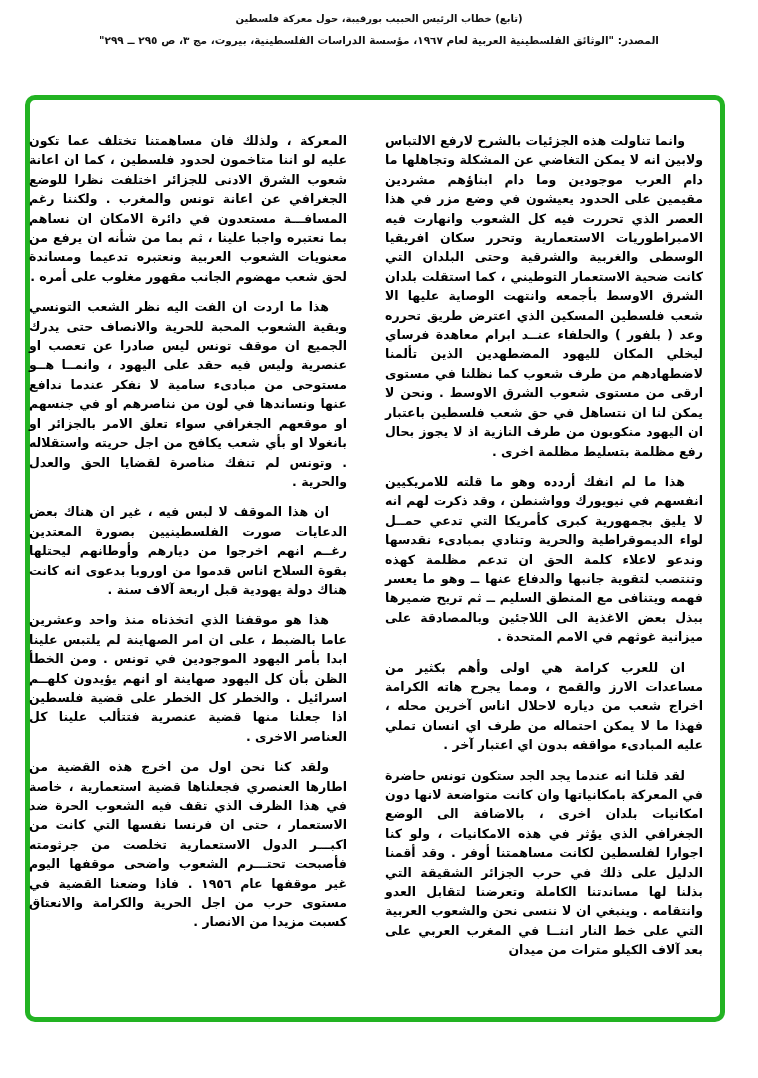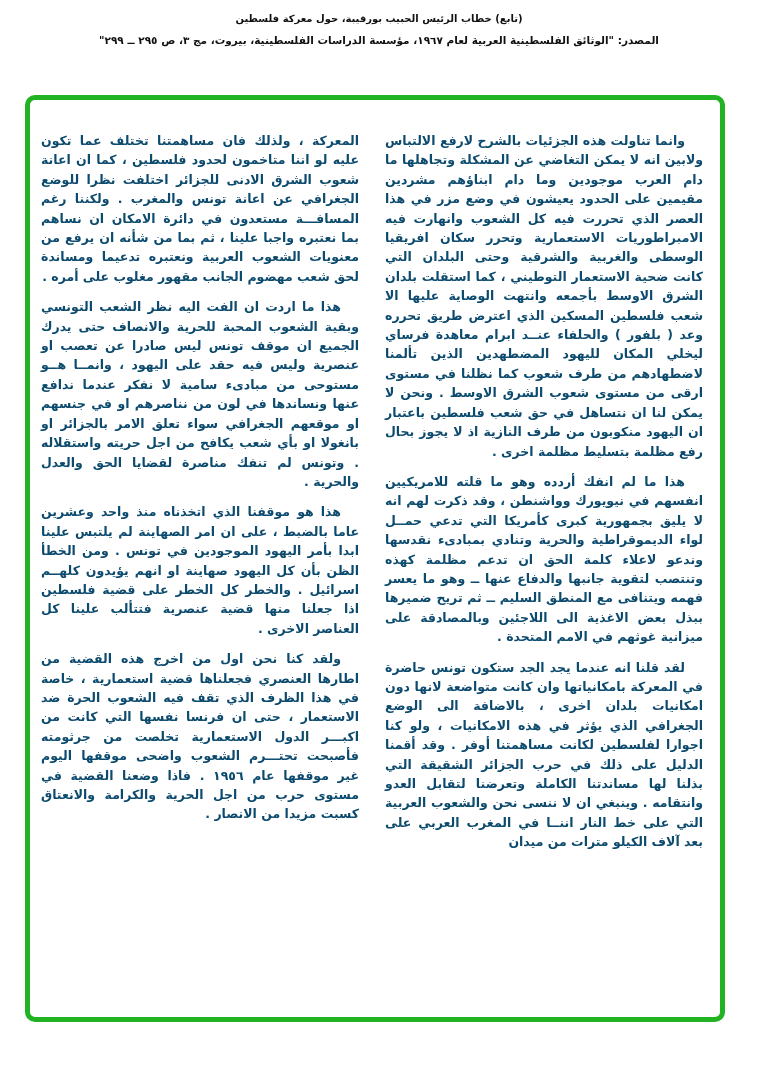--- a/index.html
+++ b/index.html
@@ -47,21 +47,22 @@
     gap:26px;
     box-sizing:border-box;
   }
   .col{
     width:318px;
     flex:0 0 318px;
     font-size:12.5px;
     line-height:19.4px;
     text-align:justify;
     font-weight:bold;
-    color:#0c4a6e;
+    color:#000000;
+    margin-left:12px;
   }
   .col p{
     margin:0 0 11px 0;
     text-indent:18px;
   }
   .col p.cont{
     text-indent:0;
   }
 </style>
 </head>
@@ -70,22 +71,24 @@
 <div class="header">
   <div class="doc-title">(تابع) خطاب الرئيس الحبيب بورقيبة، حول معركة فلسطين</div>
   <div class="doc-source">المصدر: "الوثائق الفلسطينية العربية لعام ١٩٦٧، مؤسسة الدراسات الفلسطينية، بيروت، مج ٣، ص ٢٩٥ ــ ٢٩٩"</div>
 </div>
 
 <div class="frame">
   <div class="content">
     <div class="col">
       <p>وانما تناولت هذه الجزئيات بالشرح لارفع الالتباس ولابين انه لا يمكن التغاضي عن المشكلة وتجاهلها ما دام العرب موجودين وما دام ابناؤهم مشردين مقيمين على الحدود يعيشون في وضع مزر في هذا العصر الذي تحررت فيه كل الشعوب وانهارت فيه الامبراطوريات الاستعمارية وتحرر سكان افريقيا الوسطى والغربية والشرقية وحتى البلدان التي كانت ضحية الاستعمار التوطيني ، كما استقلت بلدان الشرق الاوسط بأجمعه وانتهت الوصاية عليها الا شعب فلسطين المسكين الذي اعترض طريق تحرره وعد ( بلفور ) والحلفاء عنــد ابرام معاهدة فرساي ليخلي المكان لليهود المضطهدين الذين تألمنا لاضطهادهم من طرف شعوب كما نظلنا في مستوى ارقى من مستوى شعوب الشرق الاوسط . ونحن لا يمكن لنا ان نتساهل في حق شعب فلسطين باعتبار ان اليهود منكوبون من طرف النازية اذ لا يجوز بحال رفع مظلمة بتسليط مظلمة اخرى .</p>
       <p>هذا ما لم انفك أردده وهو ما قلته للامريكيين انفسهم في نيويورك وواشنطن ، وقد ذكرت لهم انه لا يليق بجمهورية كبرى كأمريكا التي تدعي حمــل لواء الديموقراطية والحرية وتنادي بمبادىء نقدسها وندعو لاعلاء كلمة الحق ان تدعم مظلمة كهذه وتنتصب لتقوية جانبها والدفاع عنها ــ وهو ما يعسر فهمه ويتنافى مع المنطق السليم ــ ثم تريح ضميرها ببذل بعض الاغذية الى اللاجئين وبالمصادقة على ميزانية غوثهم في الامم المتحدة .</p>
+      <p>ان للعرب كرامة هي اولى وأهم بكثير من مساعدات الارز والقمح ، ومما يجرح هاته الكرامة اخراج شعب من دياره لاحلال اناس آخرين محله ، فهذا ما لا يمكن احتماله من طرف اي انسان تملي عليه المبادىء مواقفه بدون اي اعتبار آخر .</p>
       <p>لقد قلنا انه عندما يجد الجد ستكون تونس حاضرة في المعركة بامكانياتها وان كانت متواضعة لانها دون امكانيات بلدان اخرى ، بالاضافة الى الوضع الجغرافي الذي يؤثر في هذه الامكانيات ، ولو كنا اجوارا لفلسطين لكانت مساهمتنا أوفر . وقد أقمنا الدليل على ذلك في حرب الجزائر الشقيقة التي بذلنا لها مساندتنا الكاملة وتعرضنا لتقابل العدو وانتقامه . وينبغي ان لا ننسى نحن والشعوب العربية التي على خط النار اننــا في المغرب العربي على بعد آلاف الكيلو مترات من ميدان</p>
     </div>
     <div class="col">
       <p class="cont">المعركة ، ولذلك فان مساهمتنا تختلف عما تكون عليه لو اننا متاخمون لحدود فلسطين ، كما ان اعانة شعوب الشرق الادنى للجزائر اختلفت نظرا للوضع الجغرافي عن اعانة تونس والمغرب . ولكننا رغم المسافـــة مستعدون في دائرة الامكان ان نساهم بما نعتبره واجبا علينا ، ثم بما من شأنه ان يرفع من معنويات الشعوب العربية ونعتبره تدعيما ومساندة لحق شعب مهضوم الجانب مقهور مغلوب على أمره .</p>
       <p>هذا ما اردت ان الفت اليه نظر الشعب التونسي وبقية الشعوب المحبة للحرية والانصاف حتى يدرك الجميع ان موقف تونس ليس صادرا عن تعصب او عنصرية وليس فيه حقد على اليهود ، وانمــا هــو مستوحى من مبادىء سامية لا نفكر عندما ندافع عنها ونساندها في لون من نناصرهم او في جنسهم او موقعهم الجغرافي سواء تعلق الامر بالجزائر او بانغولا او بأي شعب يكافح من اجل حريته واستقلاله . وتونس لم تنفك مناصرة لقضايا الحق والعدل والحرية .</p>
+      <p>ان هذا الموقف لا لبس فيه ، غير ان هناك بعض الدعايات صورت الفلسطينيين بصورة المعتدين رغــم انهم اخرجوا من ديارهم وأوطانهم ليحتلها بقوة السلاح اناس قدموا من اوروبا بدعوى انه كانت هناك دولة يهودية قبل اربعة آلاف سنة .</p>
       <p>هذا هو موقفنا الذي اتخذناه منذ واحد وعشرين عاما بالضبط ، على ان امر الصهاينة لم يلتبس علينا ابدا بأمر اليهود الموجودين في تونس . ومن الخطأ الظن بأن كل اليهود صهاينة او انهم يؤيدون كلهــم اسرائيل . والخطر كل الخطر على قضية فلسطين اذا جعلنا منها قضية عنصرية فتتألب علينا كل العناصر الاخرى .</p>
       <p>ولقد كنا نحن اول من اخرج هذه القضية من اطارها العنصري فجعلناها قضية استعمارية ، خاصة في هذا الظرف الذي تقف فيه الشعوب الحرة ضد الاستعمار ، حتى ان فرنسا نفسها التي كانت من اكبـــر الدول الاستعمارية تخلصت من جرثومته فأصبحت تحتـــرم الشعوب واضحى موقفها اليوم غير موقفها عام ١٩٥٦ . فاذا وضعنا القضية في مستوى حرب من اجل الحرية والكرامة والانعتاق كسبت مزيدا من الانصار .</p>
     </div>
   </div>
 </div>
 
 </body></html>

